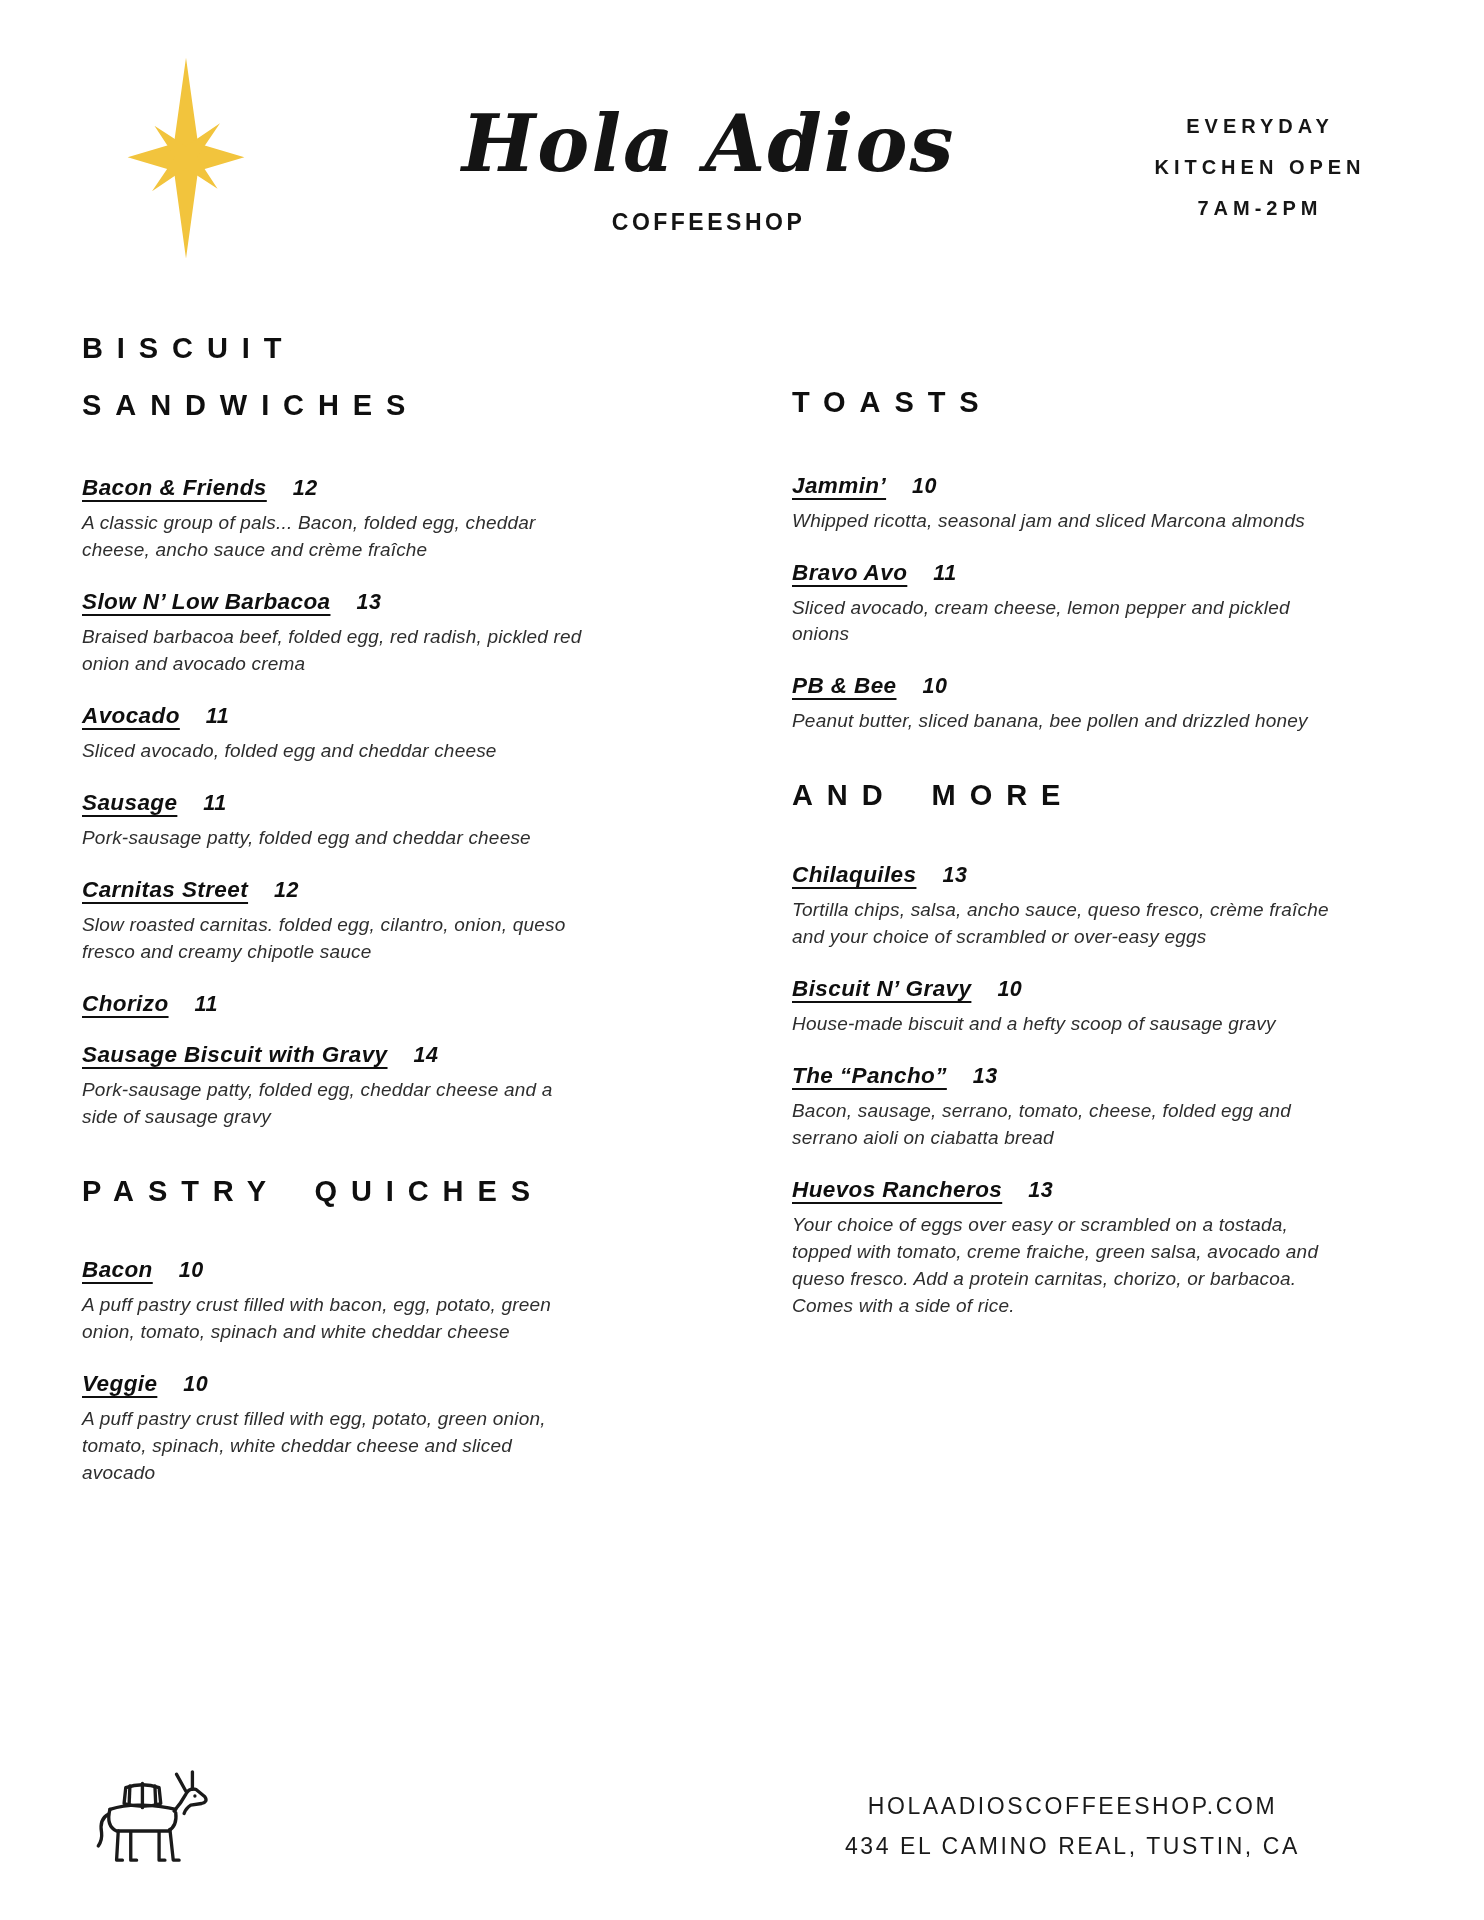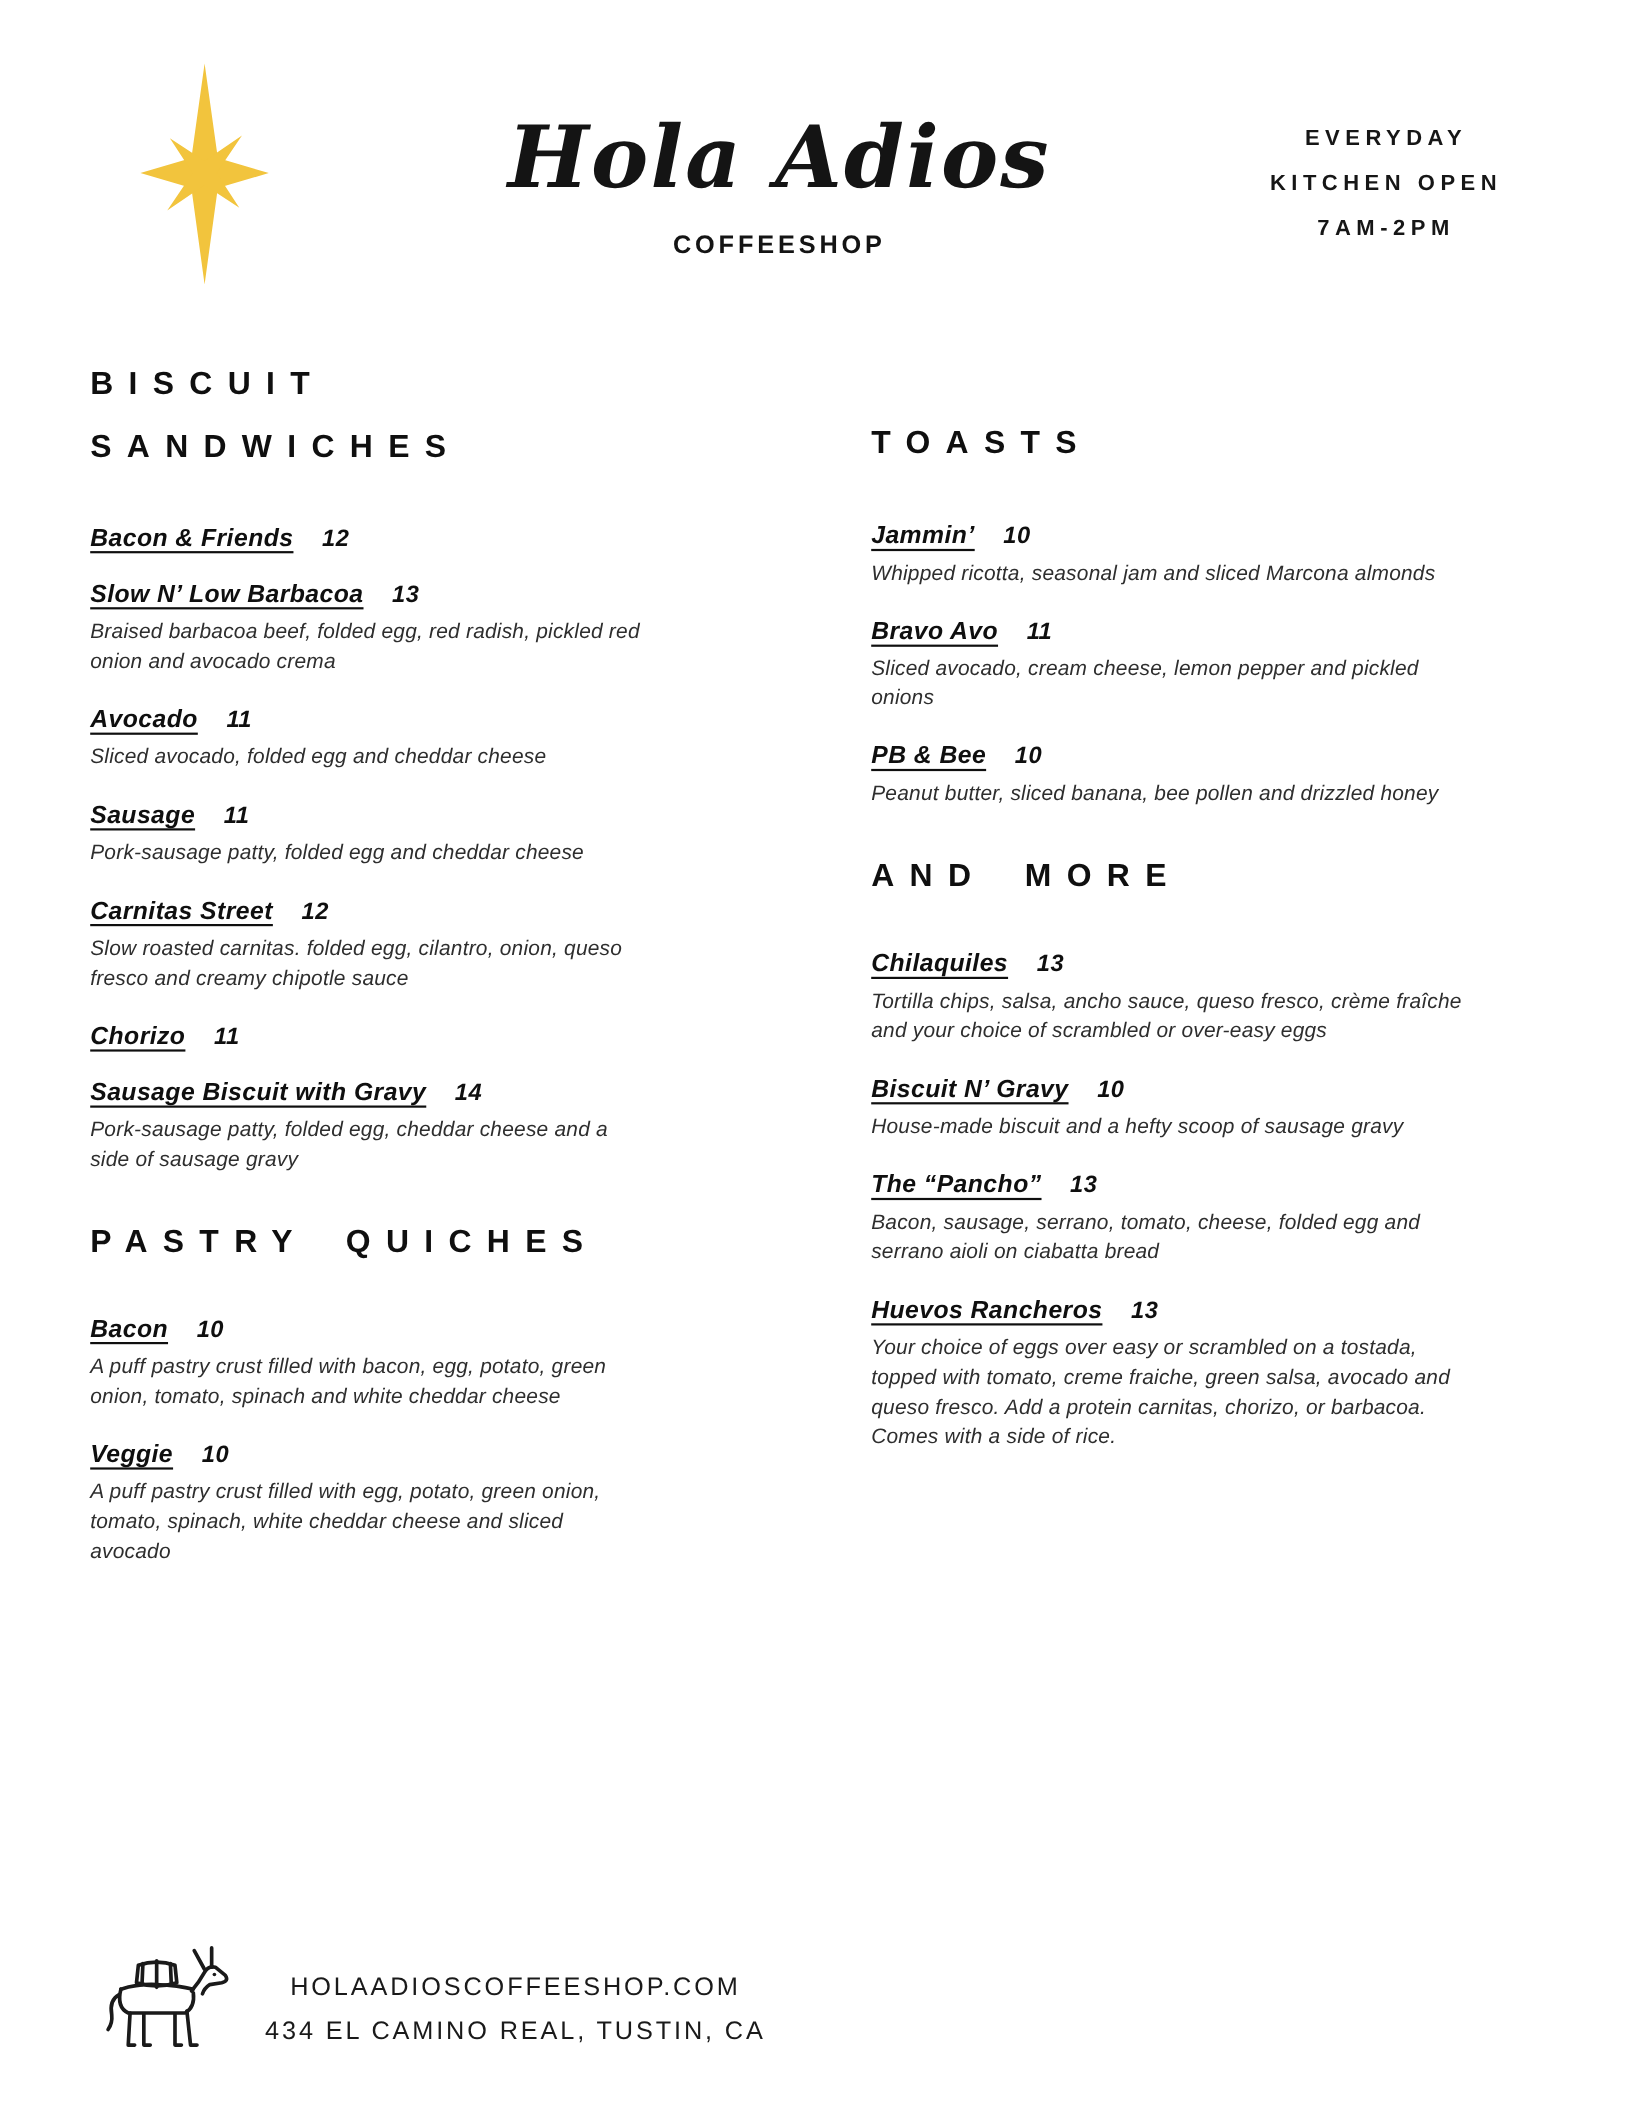--- a/index.html
+++ b/index.html
@@ -88,21 +88,21 @@
     max-width: 505px;
   }
   .col-right .item-desc { max-width: 520px; }
   .col-right .item-desc.wide { max-width: 560px; }
 
   
   .footer {
     margin-top: auto;
     display: flex;
     align-items: flex-end;
-    justify-content: flex-start;
+    justify-content: space-between;
     gap: 29px;
     padding-bottom: 10px;
     margin-right: 110px;
   }
   .donkey { flex: 0 0 auto; }
   .footer-text { padding-bottom: 4px; text-align: center; }
   .footer-line {
     font-size: 23px;
     letter-spacing: 2.6px;
     color: #1a1a1a;
@@ -141,20 +141,21 @@
       <h2 class="section-title">
         <span class="title-line">BISCUIT</span>
         <span class="title-line">SANDWICHES</span>
       </h2>
 
       <article class="item">
         <div class="item-head">
           <span class="item-name">Bacon &amp; Friends</span>
           <span class="item-price">12</span>
         </div>
+        <p class="item-desc">A classic group of pals... Bacon, folded egg, cheddar cheese, ancho sauce and crème fraîche</p>
       </article>
 
       <article class="item">
         <div class="item-head">
           <span class="item-name">Slow N’ Low Barbacoa</span>
           <span class="item-price">13</span>
         </div>
         <p class="item-desc">Braised barbacoa beef, folded egg, red radish, pickled red onion and avocado crema</p>
       </article>
 

